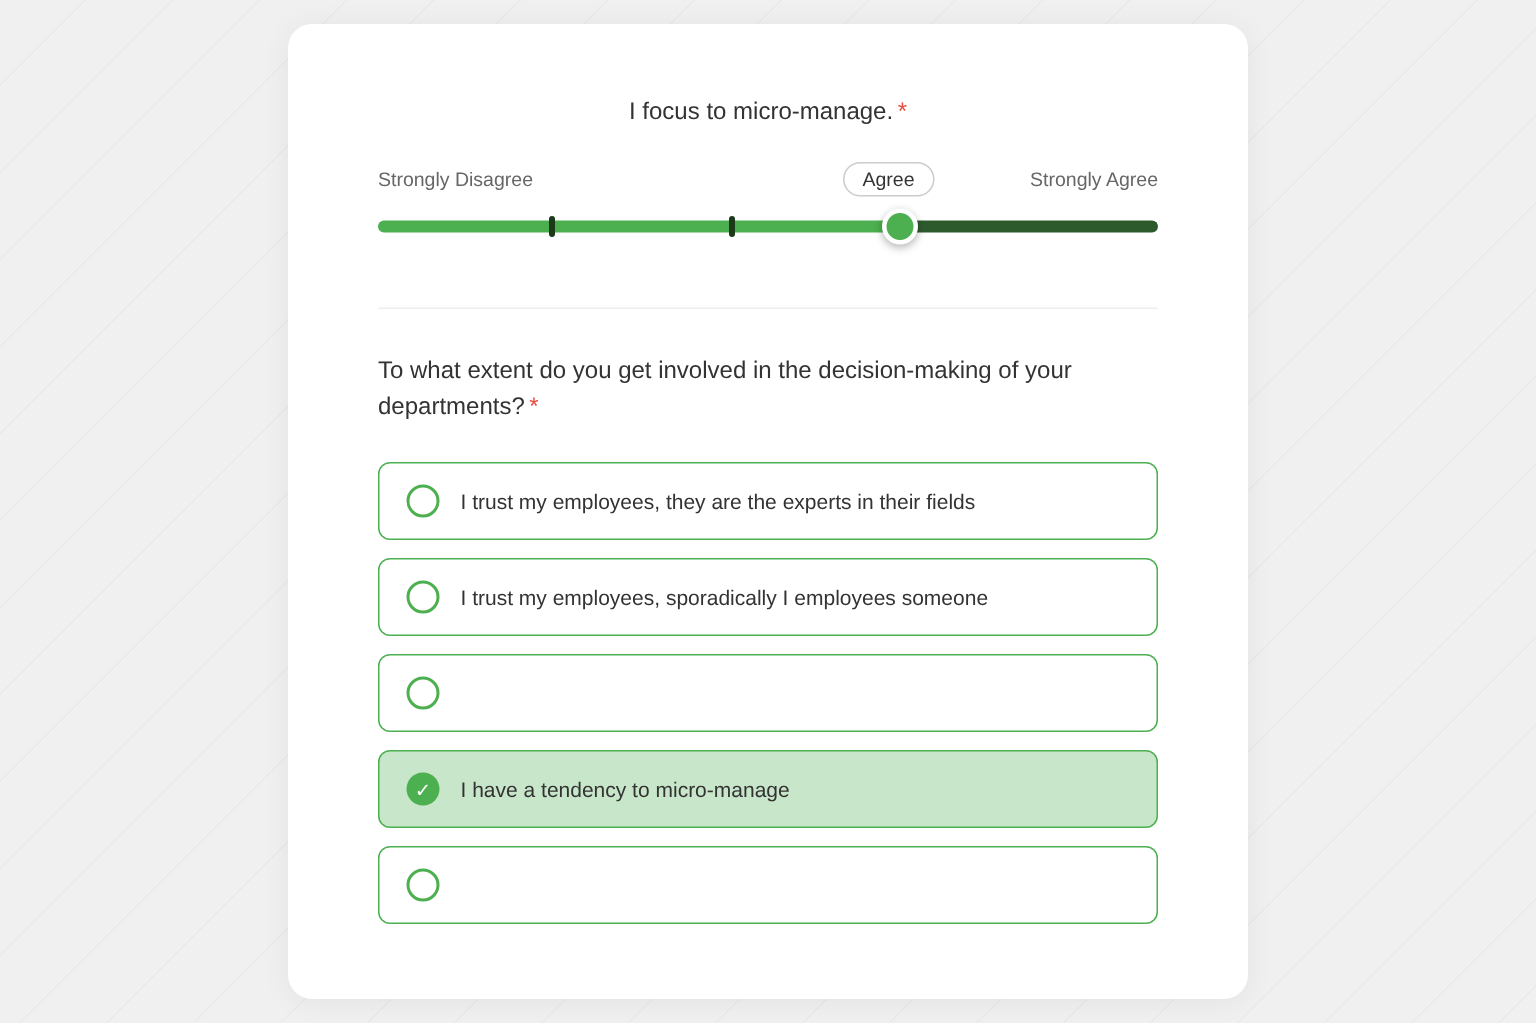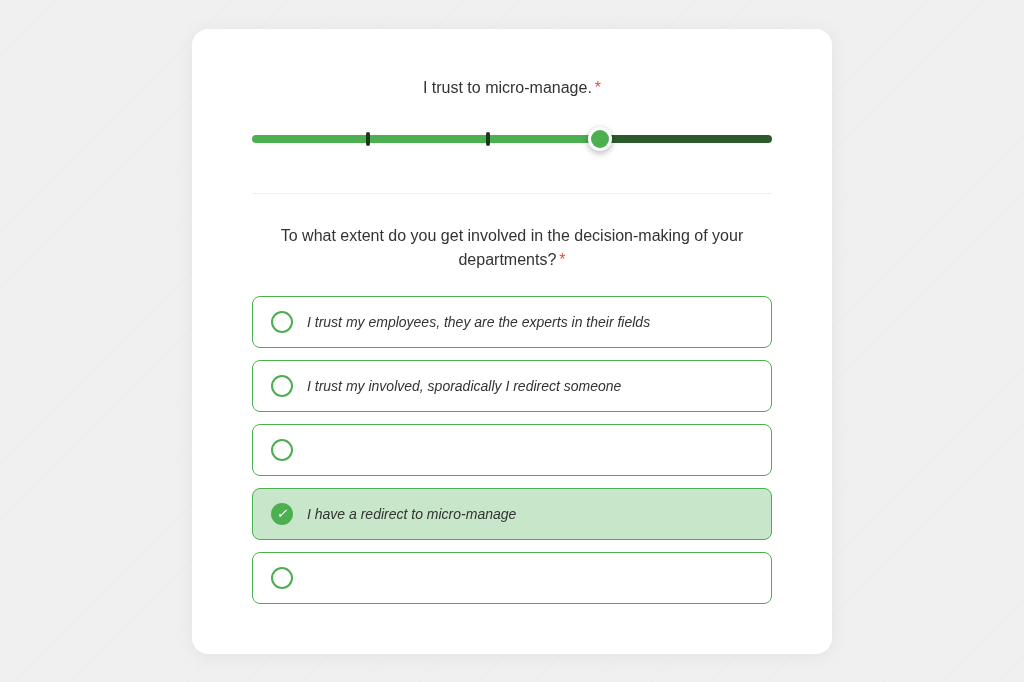--- a/index.html
+++ b/index.html
@@ -138,33 +138,32 @@
     }
 
     .divider {
       border: none;
       border-top: 1px solid #eee;
       margin: 10px 0 30px 0;
     }
 
     
     .question-title-2 {
-      text-align: center;
+      text-align: left;
       font-size: 16px;
       color: #333;
       margin-bottom: 24px;
       font-weight: 400;
       line-height: 1.5;
     }
 
     .options-list {
       display: flex;
       flex-direction: column;
       gap: 12px;
-      font-style: italic;
     }
 
     .option-item {
       display: flex;
       align-items: center;
       padding: 14px 18px;
       border: 1.5px solid #4caf50;
       border-radius: 8px;
       background: #fff;
       cursor: pointer;
@@ -209,23 +208,28 @@
       font-weight: 400;
     }
   </style>
 </head>
 <body>
 
 <div class="card">
 
   <div class="slider-section">
     <div class="question-title">
-      <span>I trust to micro-manage.</span><span class="required-star">*</span>
-    </div>
-
+      <span>I focus to micro-manage.</span><span class="required-star">*</span>
+    </div>
+
+    <div class="slider-labels">
+      <span class="label-left">Strongly Disagree</span>
+      <span class="agree-badge">Agree</span>
+      <span class="label-right">Strongly Agree</span>
+    </div>
 
     <div class="slider-track-container">
       <div class="slider-track">
 
         <div class="slider-tick" style="left: 22%;"></div>
 
         <div class="slider-tick" style="left: 45%;"></div>
 
         <div class="slider-thumb"></div>
       </div>
@@ -241,30 +245,30 @@
 
     <div class="options-list">
 
       <div class="option-item">
         <div class="option-radio"></div>
         <span class="option-text">I trust my employees, they are the experts in their fields</span>
       </div>
 
       <div class="option-item">
         <div class="option-radio"></div>
-        <span class="option-text">I trust my involved, sporadically I redirect someone</span>
+        <span class="option-text">I trust my employees, sporadically I employees someone</span>
       </div>
 
       <div class="option-item">
         <div class="option-radio"></div>
       </div>
 
       <div class="option-item selected">
         <div class="checkmark">✓</div>
-        <span class="option-text">I have a redirect to micro-manage</span>
+        <span class="option-text">I have a tendency to micro-manage</span>
       </div>
 
       <div class="option-item">
         <div class="option-radio"></div>
       </div>
 
     </div>
   </div>
 
 </div>

